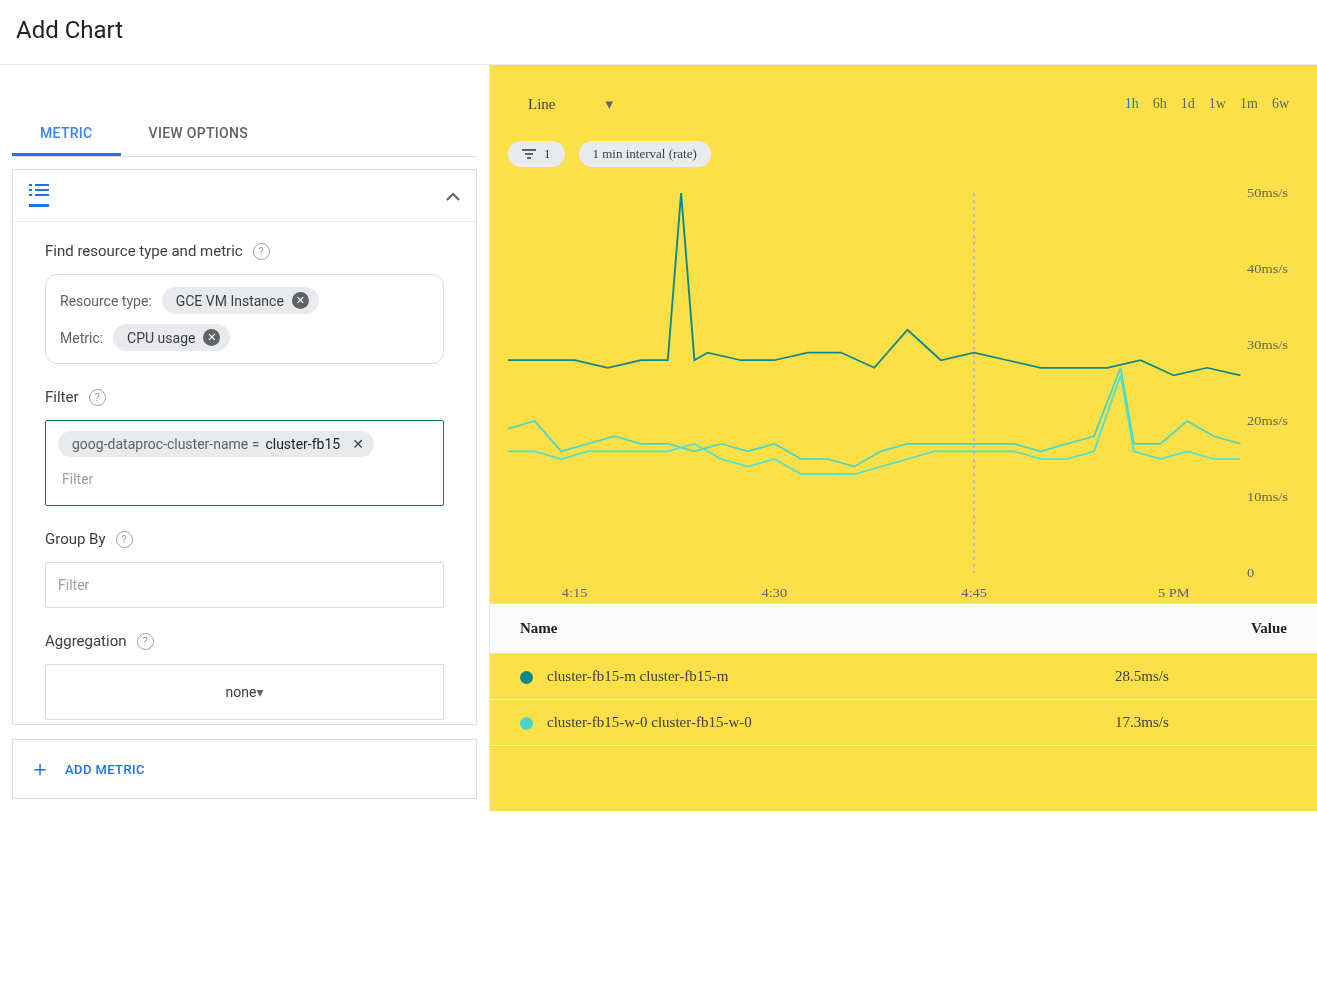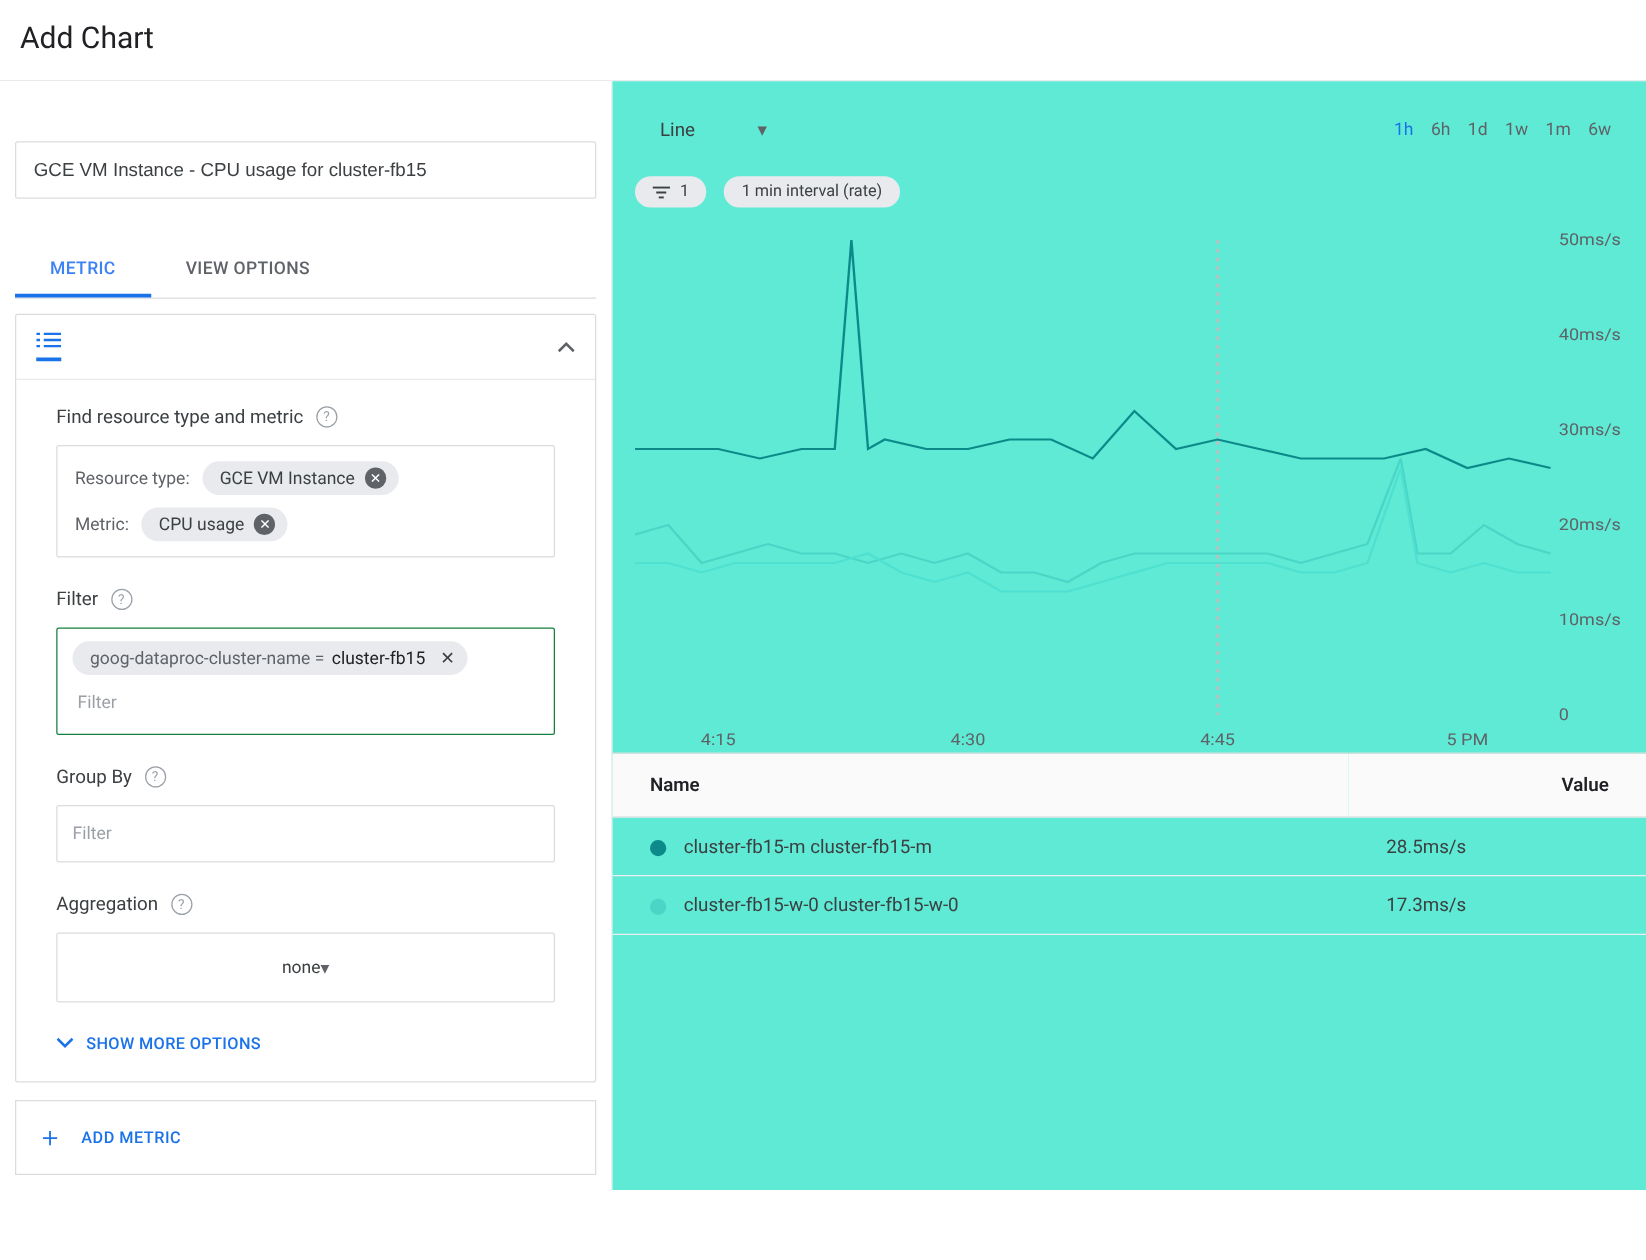--- a/index.html
+++ b/index.html
@@ -1,31 +1,31 @@
 <!DOCTYPE html>
 <html><head>
 <meta charset="utf-8">
 <style>
 * { box-sizing: border-box; margin: 0; padding: 0; }
 body { font-family: 'Roboto', 'Segoe UI', Arial, sans-serif; font-size: 14px; color: #3c4043; background: #fff; }
 .page-title { font-size: 24px; font-weight: 400; color: #202124; padding: 16px 16px 20px 16px; }
 .main-container { display: flex; border-top: 1px solid #e8eaed; }
 .left-panel { width: 490px; padding: 48px 12px 12px 12px; border-right: 1px solid #e8eaed; background: #fff; }
-.right-panel { flex: 1; padding: 16px 0 0 0; background: #5eead4; min-width: 0; }
+.right-panel { flex: 1; padding: 16px 0 0 0; background: #fde047; min-width: 0; font-family: Liberation Serif, serif; }
 .chart-title-input { width: 100%; height: 46px; border: 1px solid #dadce0; border-radius: 2px; padding: 0 14px; font-size: 15px; color: #3c4043; margin-bottom: 36px; }
 .tabs { display: flex; border-bottom: 1px solid #dadce0; margin-bottom: 12px; }
 .tab { padding: 12px 28px; font-size: 14px; font-weight: 500; letter-spacing: 0.3px; color: #5f6368; cursor: pointer; border-bottom: 3px solid transparent; }
 .tab.active { color: #3b82f6; border-bottom-color: #1a73e8; }
 .card { border: 1px solid #dadce0; border-radius: 2px; background: #fff; }
 .card-header { display: flex; justify-content: space-between; align-items: center; padding: 14px 16px; border-bottom: 1px solid #e8eaed; }
 .card-header-icon { color: #1a73e8; font-size: 20px; display: flex; align-items: center; }
 .section-row { padding: 20px 32px 4px 32px; }
 .section-label { font-size: 15px; color: #3c4043; font-weight: 400; display: flex; align-items: center; gap: 10px; margin-bottom: 14px; }
 .help-icon { width: 17px; height: 17px; border: 1.3px solid #9aa0a6; border-radius: 50%; display: inline-flex; align-items: center; justify-content: center; font-size: 11px; color: #9aa0a6; }
-.res-metric-box { border: 1px solid #dadce0; border-radius: 2px; padding: 12px 14px; display: flex; flex-direction: column; gap: 10px; }
+.res-metric-box { border: 1px solid #dadce0; border-radius: 12px; padding: 12px 14px; display: flex; flex-direction: column; gap: 10px; }
 .inline-row { display: flex; align-items: center; gap: 10px; font-size: 14px; color: #5f6368; }
 .chip { background: #e8eaed; border-radius: 14px; padding: 5px 10px 5px 14px; display: inline-flex; align-items: center; gap: 8px; color: #3c4043; font-size: 14px; }
 .chip .close { width: 17px; height: 17px; background: #5f6368; border-radius: 50%; color: #fff; display: inline-flex; align-items: center; justify-content: center; font-size: 11px; cursor: pointer; }
 .filter-box { border: 1px solid #15803d; border-radius: 2px; padding: 10px 12px; min-height: 86px; display: flex; flex-direction: column; gap: 12px; }
 .filter-chip { background: #e8eaed; border-radius: 14px; padding: 5px 10px 5px 14px; display: inline-flex; align-items: center; gap: 6px; align-self: flex-start; }
 .filter-chip-label { color: #5f6368; font-size: 14px; }
 .filter-chip-value { color: #202124; font-size: 14px; }
 .placeholder-row { color: #9aa0a6; font-size: 14px; padding: 2px 4px; }
 .input-like { border: 1px solid #dadce0; border-radius: 2px; width: 100%; height: 46px; display:flex; align-items:center; padding: 0 12px; color:#9aa0a6; }
 .agg-select { border: 1px solid #dadce0; border-radius: 2px; width: 100%; height: 56px; display:flex; align-items:center; justify-content: center; padding: 0 12px; color:#3c4043; cursor:pointer; }
@@ -59,21 +59,20 @@
 .legend-table td.val-col { text-align:left; }
 .dot { width:13px; height:13px; border-radius:50%; display:inline-block; margin-right:14px; vertical-align:middle; }
 </style>
 </head>
 <body>
 
 <div class="page-title">Add Chart</div>
 
 <div class="main-container">
   <div class="left-panel">
-    <input class="chart-title-input" value="GCE VM Instance - CPU usage for cluster-fb15" style="">
     <div class="tabs">
       <div class="tab active">METRIC</div>
       <div class="tab">VIEW OPTIONS</div>
     </div>
 
     <div class="card">
       <div class="card-header">
         <span class="card-header-icon" style="border-bottom:3px solid #1a73e8; padding-bottom:8px;">
           <svg width="20" height="12" viewBox="0 0 20 12">
               <g stroke="#1a73e8" stroke-width="2">
@@ -143,28 +142,20 @@
         <div class="section-label">
           <span>Aggregation</span>
           <span class="help-icon">?</span>
         </div>
         <div class="agg-select">
           <span>none</span>
           <span style="color:#5f6368;">▾</span>
         </div>
       </div>
 
-      <div class="show-more">
-        <span>
-          <svg width="14" height="9" viewBox="0 0 14 9">
-              <path d="M1 1 L7 7 L13 1" stroke="#1a73e8" stroke-width="2" fill="none"></path>
-            </svg>
-        </span>
-        <span>SHOW MORE OPTIONS</span>
-      </div>
     </div>
 
     <div class="add-metric-card">
       <span class="plus">＋</span>
       <span class="txt">ADD METRIC</span>
     </div>
   </div>
 
   <div class="right-panel">
     <div class="right-topbar">

